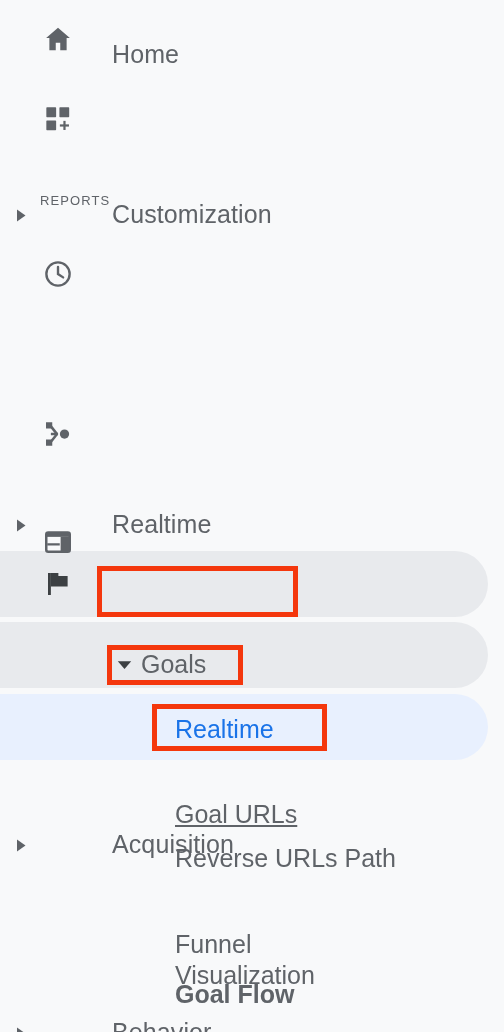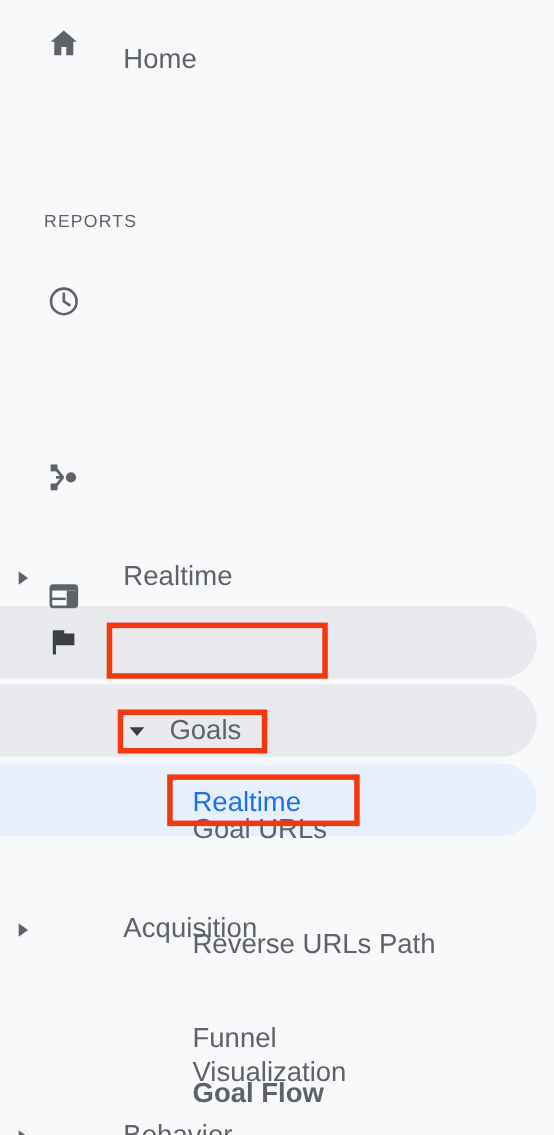--- a/index.html
+++ b/index.html
@@ -62,21 +62,21 @@
     color: #5f6368;
     letter-spacing: 0.1px;
     white-space: nowrap;
     line-height: 1;
   }
 
   
   .section-head {
     position: absolute;
     left: 40px;
-    font-size: 16px;
+    font-size: 13px;
     letter-spacing: 1.1px;
     color: #5f6368;
     font-weight: 400;
     line-height: 1;
   }
 
   
   .band {
     position: absolute;
     left: 0;
@@ -96,21 +96,20 @@
     line-height: 1.22;
     white-space: pre-line;
   }
   .sub-label.active { color: #1a73e8; }
 
   
   .goals-row {
     position: absolute;
     display: flex;
     align-items: center;
-    gap: 13px;
   }
   .goals-caret {
     width: 18px;
     height: 18px;
     display: flex;
     align-items: center;
     justify-content: center;
     margin-right: 8px;
   }
   .goals-text {
@@ -140,20 +139,37 @@
 
   <div class="nav-row" style="top:16px;height:46px;">
     <span class="nav-icon">
       <svg width="30" height="30" viewBox="0 0 24 24" fill="#5f6368">
         <path d="M12 3L2.5 11.2h2.6V21h5.1v-6.1h3.6V21h5.1v-9.8h2.6z"></path>
       </svg>
     </span>
     <span class="nav-label" style="top:26px;">Home</span>
   </div>
 
+  <div class="nav-row" style="top:96px;height:46px;">
+    <span class="arrow" style="top:112px;">
+      <svg width="11" height="13" viewBox="0 0 11 13" fill="#5f6368">
+        <path d="M1 0.5L9.5 6.5L1 12.5z"></path>
+      </svg>
+    </span>
+    <span class="nav-icon">
+      <svg width="28" height="28" viewBox="0 0 24 24" fill="#5f6368">
+        <rect x="2" y="2" width="8.4" height="8.4" rx="0.6"></rect>
+        <rect x="13.2" y="2" width="8.4" height="8.4" rx="0.6"></rect>
+        <rect x="2" y="13.2" width="8.4" height="8.4" rx="0.6"></rect>
+        <rect x="16.6" y="13.6" width="1.9" height="7.8"></rect>
+        <rect x="13.6" y="16.6" width="7.8" height="1.9"></rect>
+      </svg>
+    </span>
+    <span class="nav-label" style="top:106px;">Customization</span>
+  </div>
 
   <div class="section-head" style="top:194px;">REPORTS</div>
 
   <div class="nav-row" style="top:251px;height:46px;">
     <span class="arrow" style="top:267px;">
       <svg width="11" height="13" viewBox="0 0 11 13" fill="#5f6368">
         <path d="M1 0.5L9.5 6.5L1 12.5z"></path>
       </svg>
     </span>
     <span class="nav-icon">
@@ -217,21 +233,21 @@
     <span class="goals-caret">
       <svg width="15" height="10" viewBox="0 0 15 10" fill="#3c4043">
         <path d="M0.8 1.2h13.4L7.5 9z"></path>
       </svg>
     </span>
     <span class="goals-text">Goals</span>
   </div>
 
   <div class="sub-label active" style="top:714px;">Realtime</div>
 
-  <div class="sub-label" style="top:739px;">Goal URLs</div>
+  <div class="sub-label" style="top:799px;text-decoration:underline;">Goal URLs</div>
 
   <div class="sub-label" style="top:843px;">Reverse URLs Path</div>
 
   <div class="sub-label" style="top:893px;margin-top:36px;">Funnel
 Visualization</div>
 
   <div class="sub-label" style="top:979px;font-weight:bold;">Goal Flow</div>
 
   <div class="anno" style="left:97px;top:566px;width:201px;height:51px;"></div>
   <div class="anno" style="left:107px;top:645px;width:136px;height:40px;"></div>

